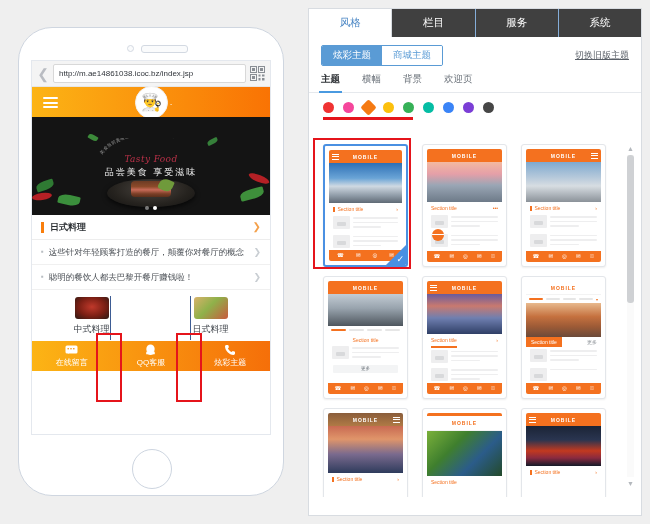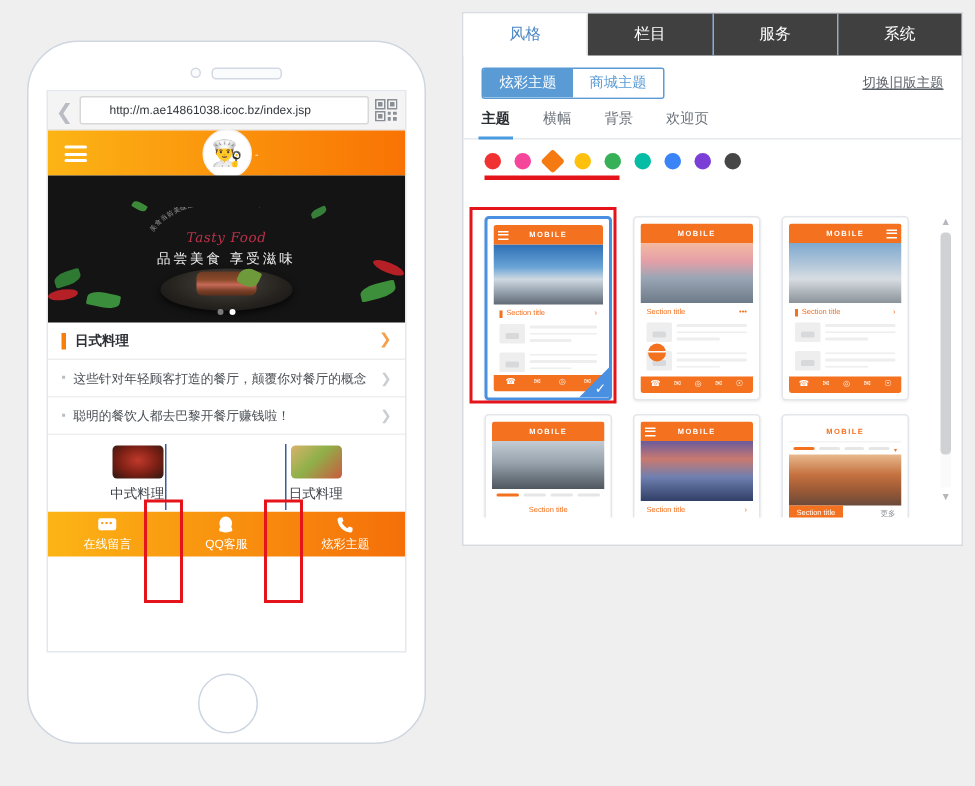--- a/index.html
+++ b/index.html
@@ -40,21 +40,21 @@
   }
 
   
   #browser-bar{
     height:26px;background:#f4f4f4;display:flex;align-items:center;
     padding:0 5px;box-sizing:border-box;border-bottom:1px solid #e6e6e6;
   }
   #browser-back-icon{width:12px;text-align:center;color:#b9bcc2;font-size:14px;line-height:1;}
   #url-field{
     flex:1;height:17px;background:#fff;border:1px solid #d8d8d8;border-radius:2px;
-    margin:0 4px;display:flex;align-items:center;padding:0 19px;
+    margin:0 4px;display:flex;align-items:center;padding:0 5px;
     font-size:8px;color:#32363c;white-space:nowrap;overflow:hidden;
   }
   #qr-icon{width:15px;height:15px;flex:0 0 15px;}
 
   
   #site-header{
     height:30px;background:linear-gradient(to right,#fcb415,#f97304);
     position:relative;
   }
   #hamburger-icon{
@@ -153,21 +153,21 @@
   .service-label{font-size:8px;margin-top:1px;}
 
   
   .annot-box{
     position:absolute;border:2.5px solid #e5141b;box-sizing:border-box;
     pointer-events:none;
   }
 
   
   #right-panel{
-    position:absolute;left:308px;top:8px;width:334px;height:356px;
+    position:absolute;left:308px;top:8px;width:334px;height:508px;
     background:#fff;border:1px solid #d8dce1;box-sizing:border-box;
   }
   #main-tabs{display:flex;height:28px;}
   .main-tab{
     flex:1;display:flex;align-items:center;justify-content:center;
     font-size:10.5px;background:#404040;color:#fff;
     border-right:1px solid #85aed9;box-sizing:border-box;cursor:pointer;
   }
   .main-tab:last-child{border-right:none;}
   .main-tab.active{background:#fff;color:#4a86c4;border-right:1px solid #d8dce1;}

